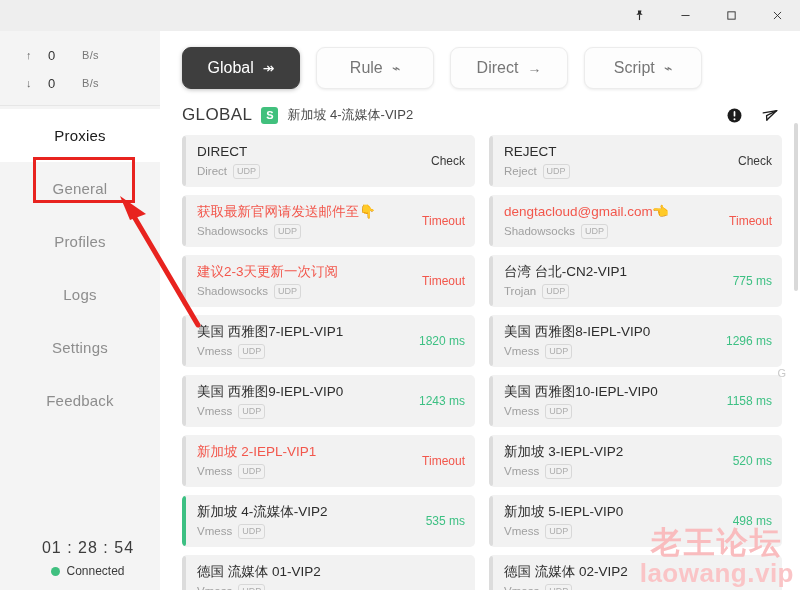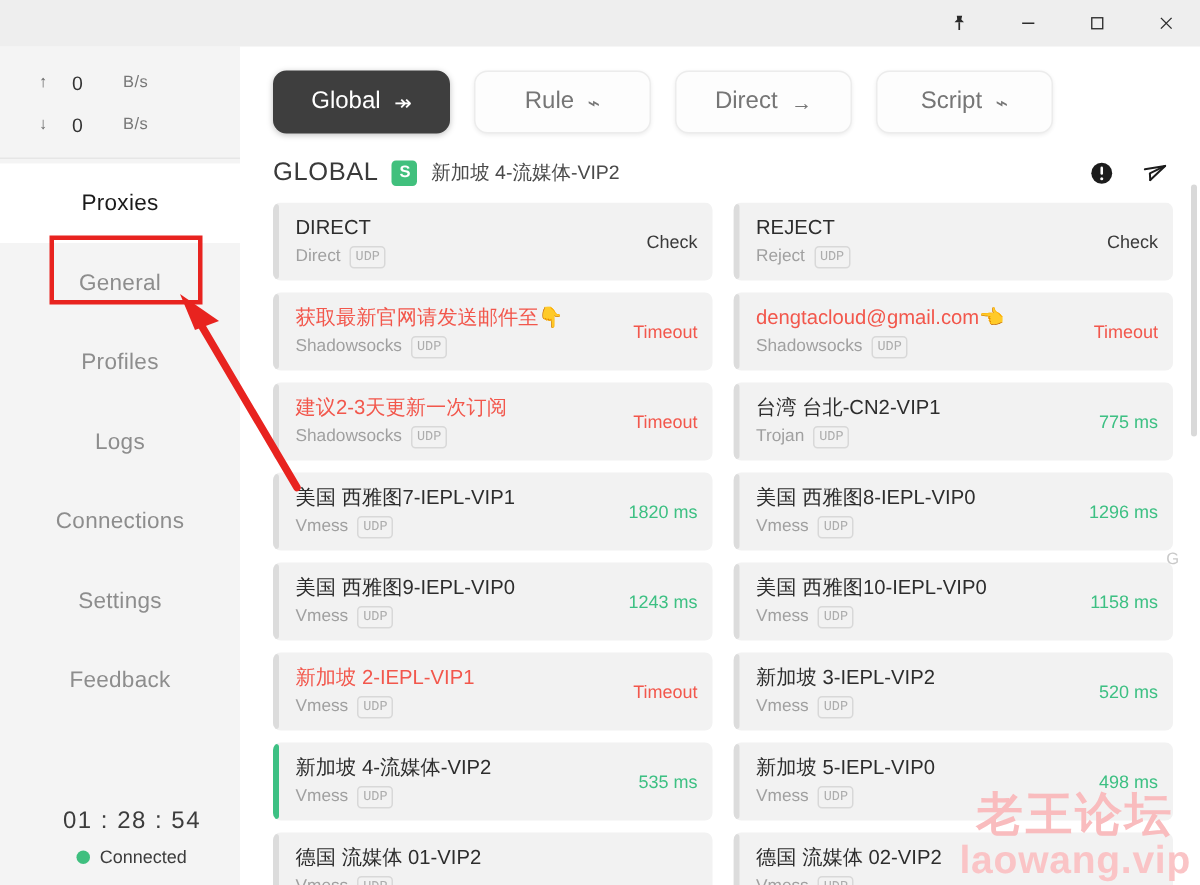--- a/index.html
+++ b/index.html
@@ -221,21 +221,20 @@
     margin-top: 2px;
   }
   .card-type { font-size: 11.5px; color: #a0a0a0; }
   .udp {
     font-size: 9px;
     color: #adadad;
     border: 1px solid #d8d8d8;
     border-radius: 3px;
     padding: 0px 3px 1px 3px;
     line-height: 1.35;
-    font-family: Liberation Mono, monospace;
   }
   .latency {
     flex: 0 0 auto;
     font-size: 12px;
     padding-left: 8px;
     white-space: nowrap;
   }
   .latency.ok { color: #3dc083; }
   .latency.timeout { color: #f2574c; }
   .latency.check { color: #3a3a3a; }
@@ -339,21 +338,20 @@
           <span class="speed-val">0</span>
           <span class="speed-unit">B/s</span>
         </div>
       </div>
 
       <div class="nav">
         <div class="nav-item active">Proxies</div>
         <div class="nav-item">General</div>
         <div class="nav-item">Profiles</div>
         <div class="nav-item">Logs</div>
-        <div class="nav-item">Connections</div>
         <div class="nav-item">Settings</div>
         <div class="nav-item">Feedback</div>
       </div>
 
       <div class="sidebar-footer">
         <div class="timer">01 : 28 : 54</div>
         <div class="conn-status">
           <span class="dot"></span>
           <span>Connected</span>
         </div>

